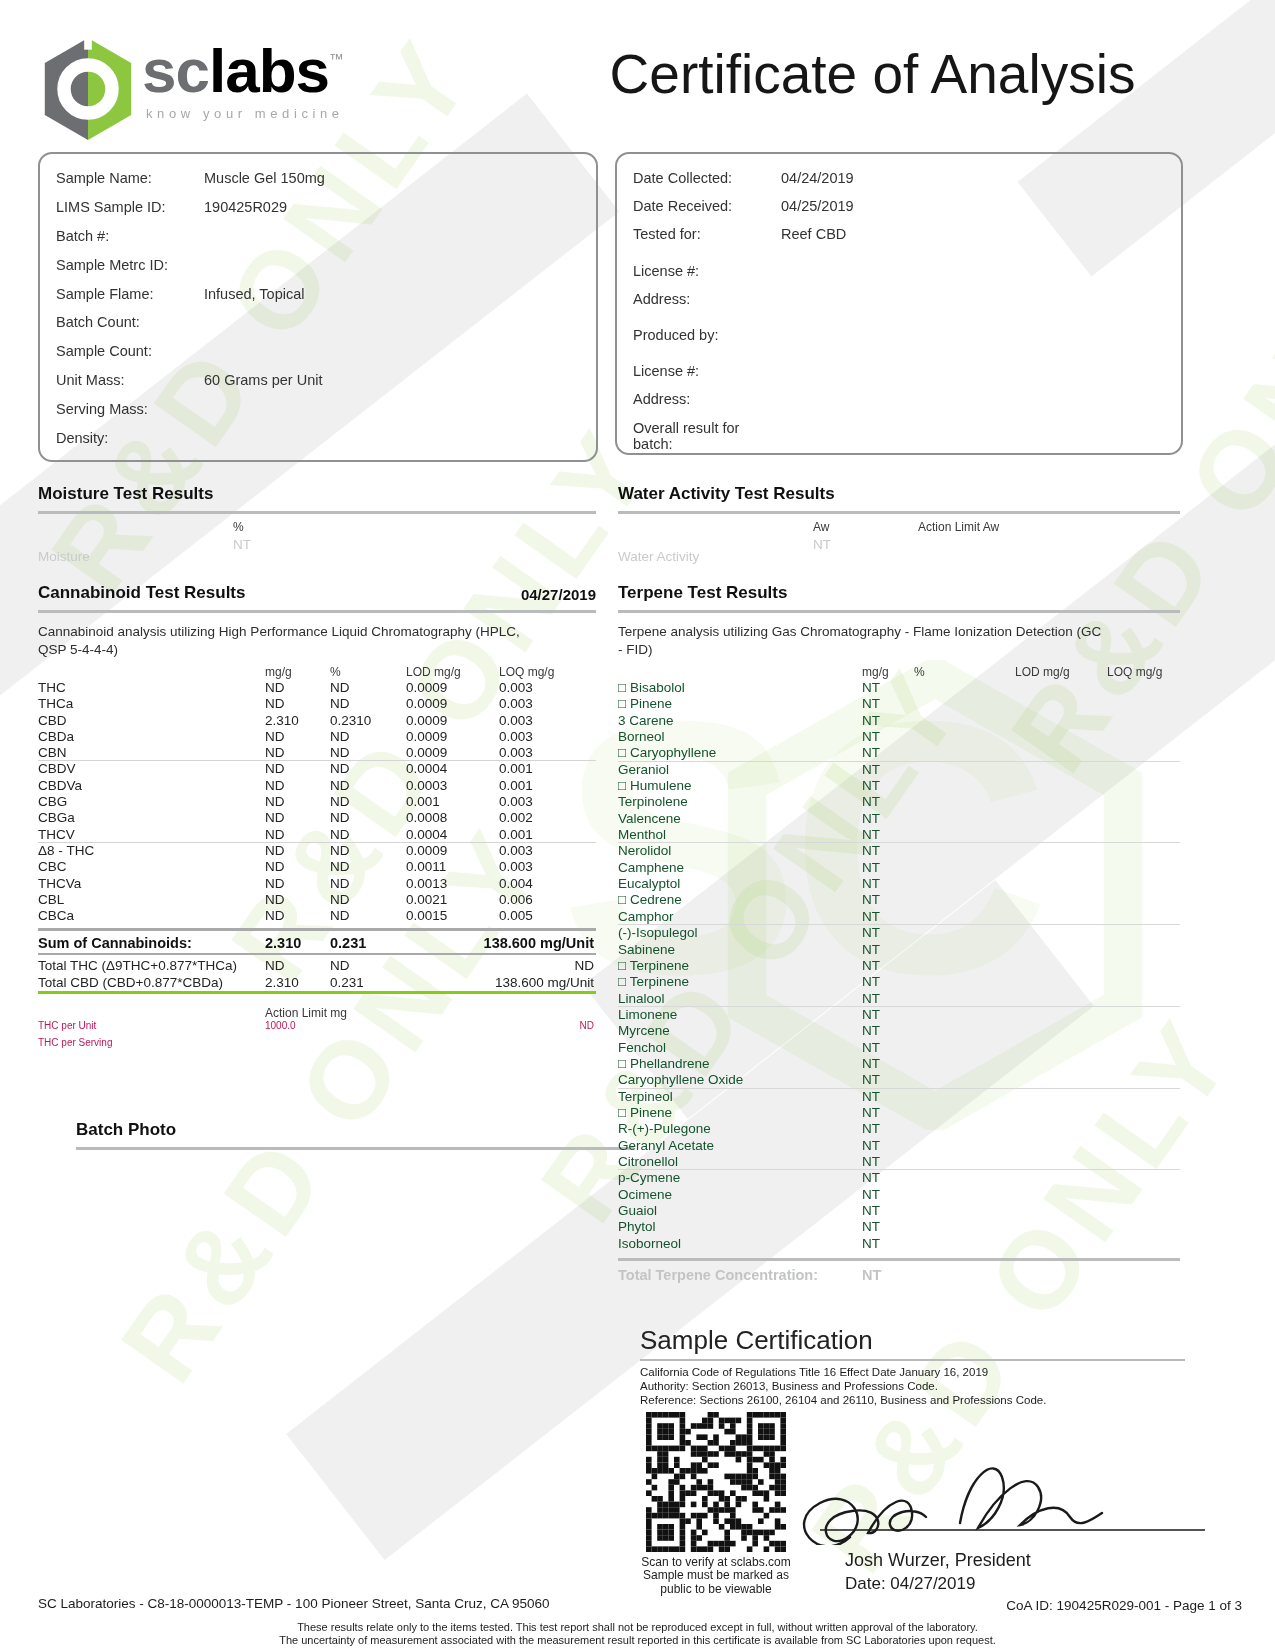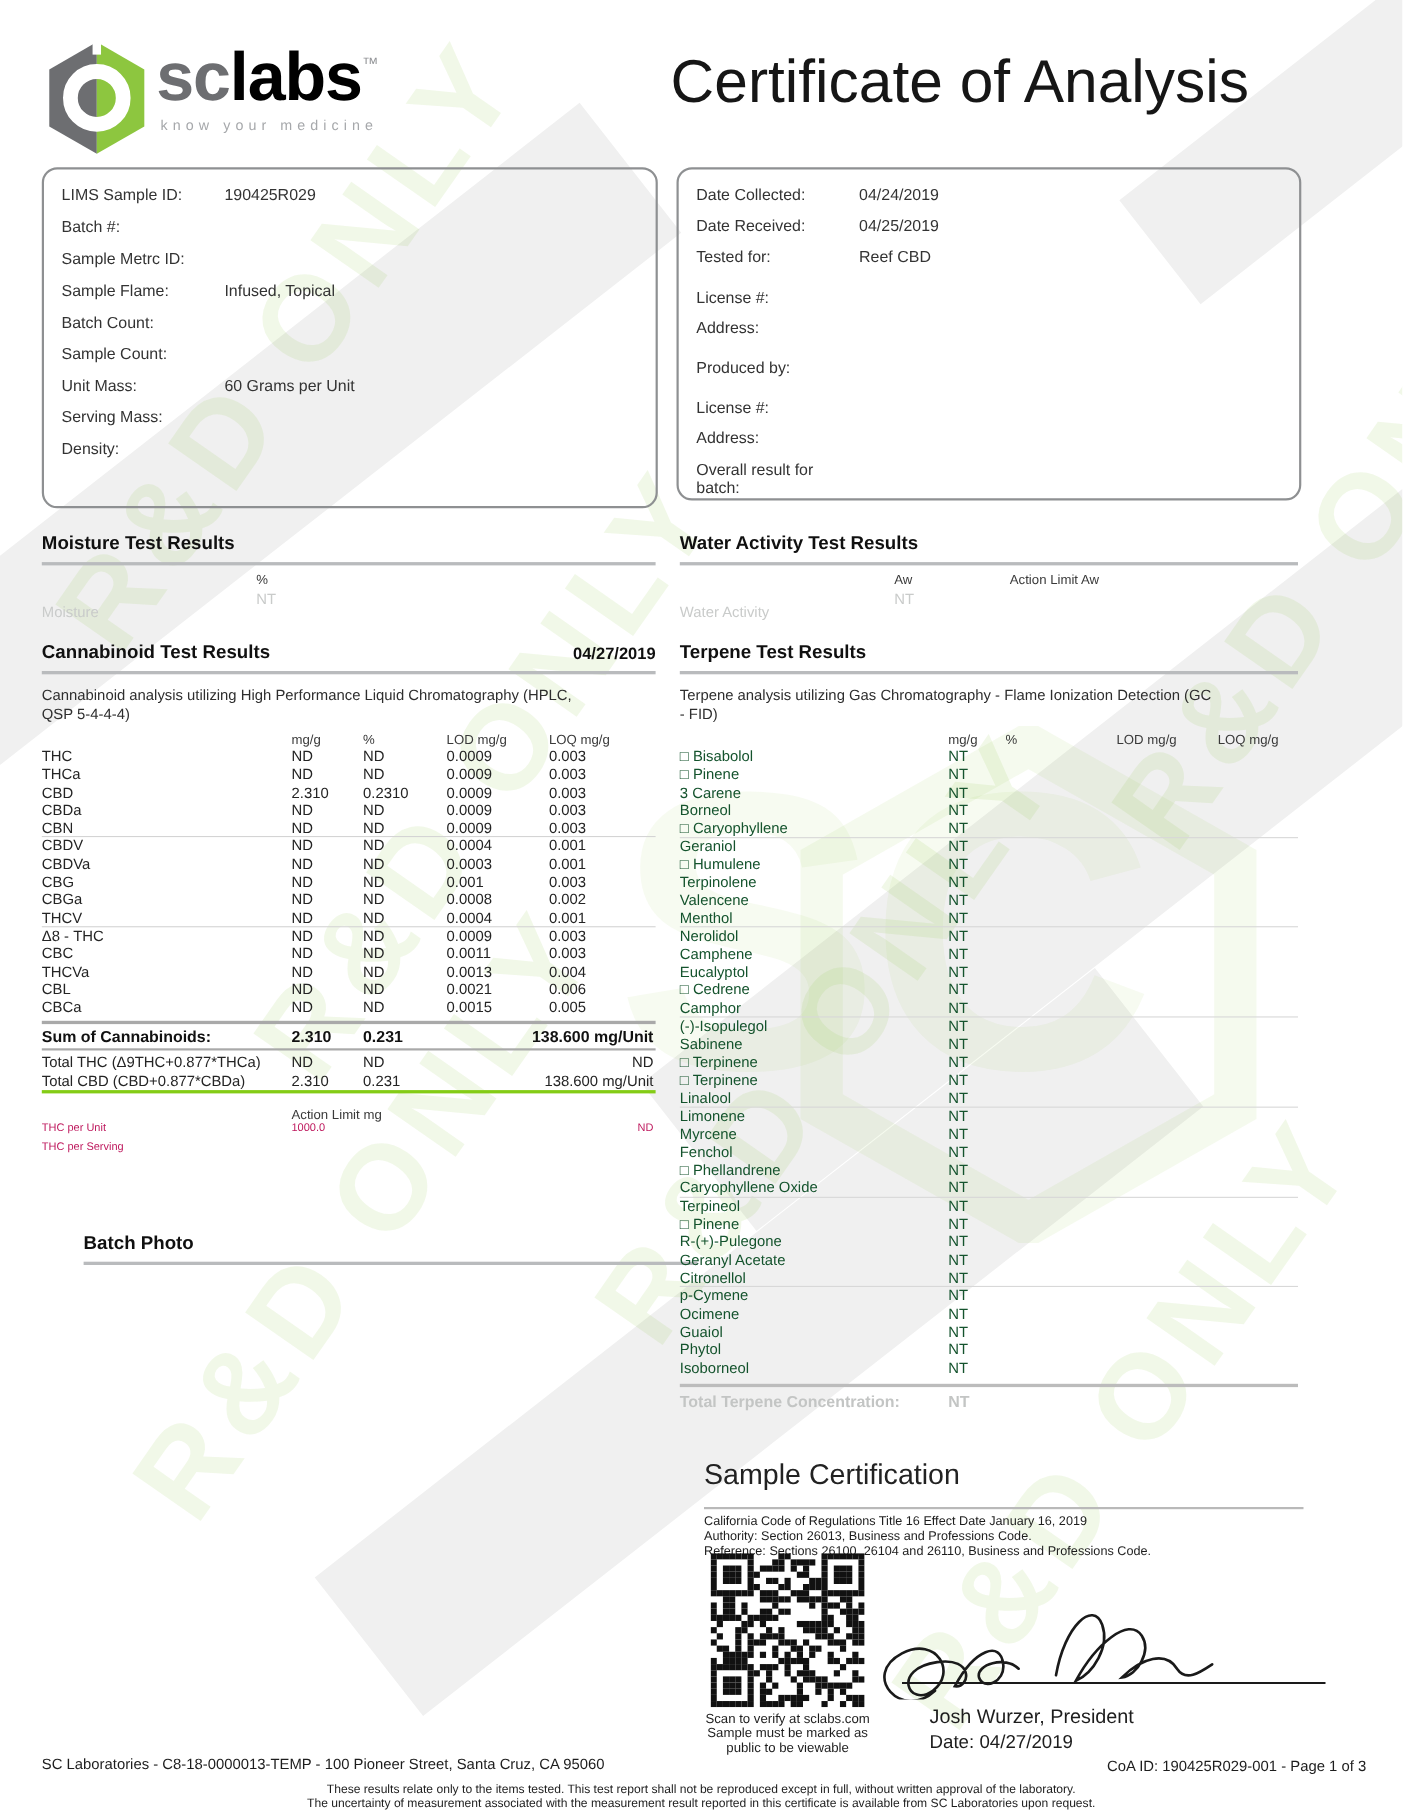--- a/index.html
+++ b/index.html
@@ -69,21 +69,21 @@
   
   #terpene { left:618px; top:583px; width:562px; }
   .trow { position:relative; height:16.35px; font-size:13.5px; color:#14532d; }
   .trow.divider { border-bottom:1.5px solid #d8d8d8; }
   .t0 { left:0; } .t1 { left:244px; } .t2 { left:296px; } .t3 { left:397px; } .t4 { left:489px; }
   .terp-total { position:relative; margin-top:6px; border-top:3px solid #bcbcbc; padding-top:6px;
                 font-size:14.5px; font-weight:bold; color:#c3c5c4; height:24px; }
 
   
   #certification { left:640px; top:1325px; width:545px; }
-  .cert-title { font-size:26px; font-weight:400; color:#222; padding-bottom:14px; border-bottom:2px solid #b9b9b9; }
+  .cert-title { font-size:26px; font-weight:400; color:#222; padding-bottom:3px; border-bottom:2px solid #b9b9b9; }
   .cert-lines { margin-top:5px; font-size:11.5px; line-height:13.8px; color:#1d1d1d; }
   #qr { left:646px; top:1412px; width:140px; height:140px; }
   #qr-caption { left:621px; top:1556px; width:190px; text-align:center; font-size:12px; line-height:13.4px; color:#1d1d1d; }
   #signature { left:790px; top:1425px; width:430px; height:120px; }
   #signer { left:845px; top:1550px; font-size:18px; color:#1d1d1d; }
   #sig-date { left:845px; top:1574px; font-size:17px; color:#1d1d1d; }
 
   
   #footer-left { left:38px; top:1596px; font-size:13.5px; color:#1d1d1d; }
   #footer-right { right:33px; top:1598px; font-size:13.5px; color:#1d1d1d; }
@@ -119,20 +119,24 @@
     <rect x="46" y="0" width="8" height="14" fill="#ffffff"></rect>
   </svg>
   <div class="layer" id="brand">
     <div class="brand-line"><span class="brand-sc">sc</span><span class="brand-labs">labs</span><span class="brand-tm">™</span></div>
     <div class="tagline">know your medicine</div>
   </div>
   <div class="layer" id="doc-title">Certificate of Analysis</div>
 
   <div class="layer box" id="sample-box">
 
+  <div class="irow">
+      <span class="lab">Sample Name:</span>
+      <span class="val">Muscle Gel 150mg</span>
+    </div>
       <div class="irow">
       <span class="lab">LIMS Sample ID:</span>
       <span class="val">190425R029</span>
     </div>
       <div class="irow">
       <span class="lab">Batch #:</span>
       <span class="val"></span>
     </div>
       <div class="irow">
       <span class="lab">Sample Metrc ID:</span>

